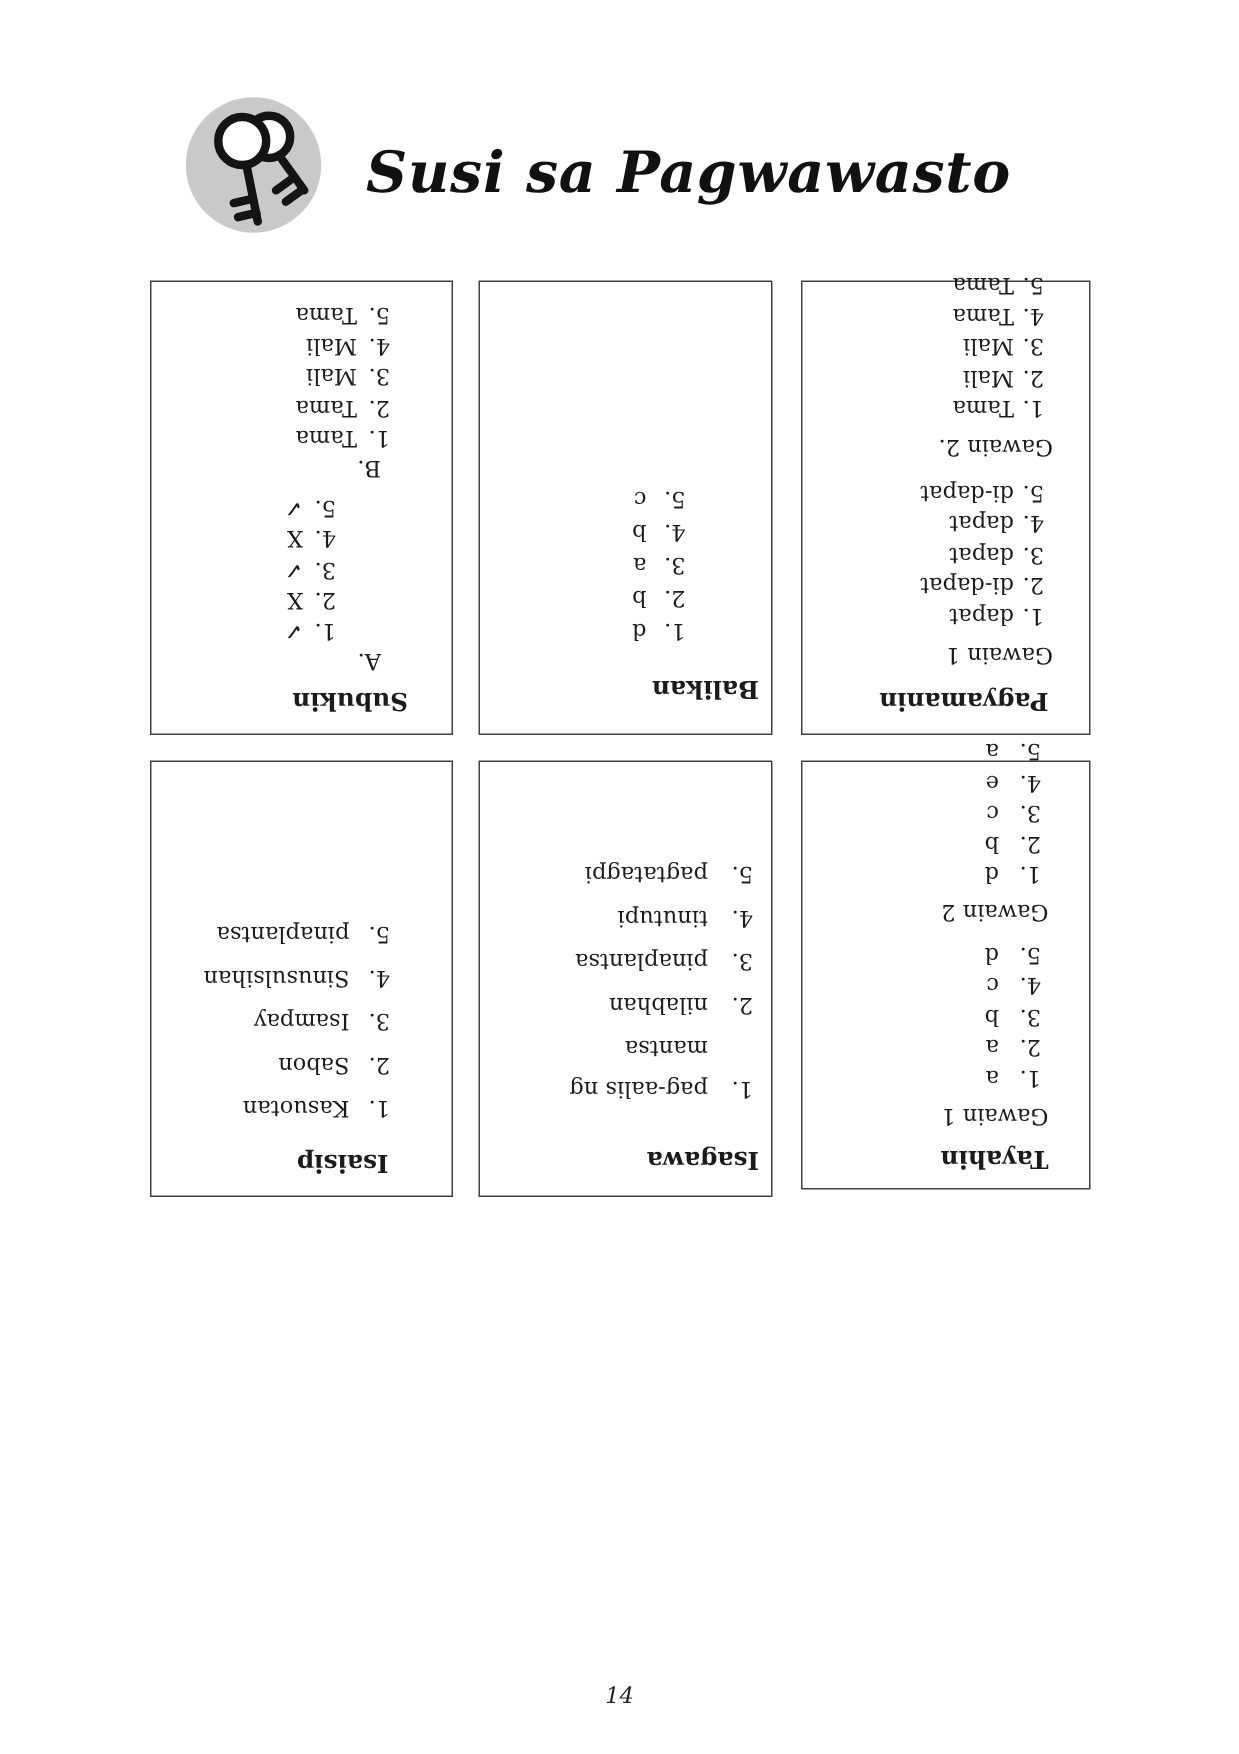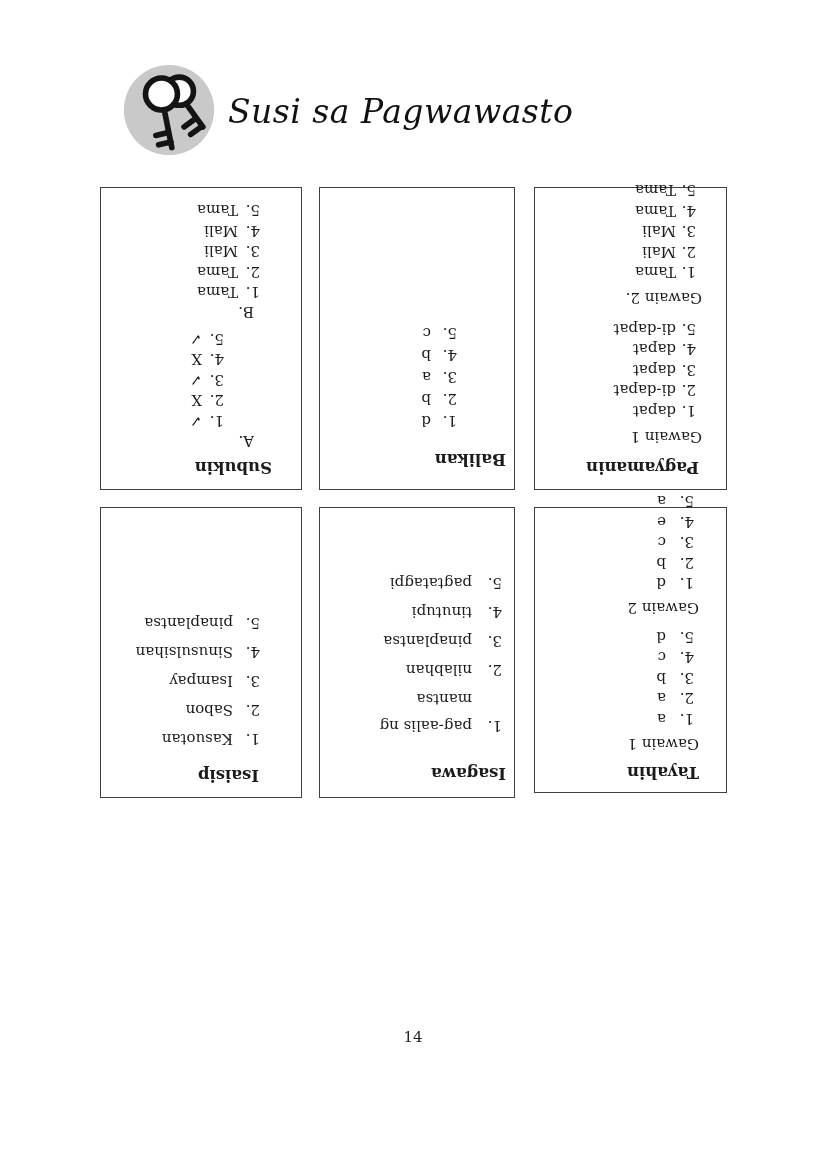--- a/index.html
+++ b/index.html
@@ -10,23 +10,23 @@
     font-family:"DejaVu Serif", serif;
     color:#1b1b1b;
     overflow:hidden;
   }
 
   
   .icon-circle{
     position:absolute;left:122px;top:63px;width:94px;height:94px;
   }
   .page-title{
-    position:absolute;left:228px;top:92px;margin:0;
+    position:absolute;left:244px;top:92px;margin:0;
     font-family:"DejaVu Serif", serif;
-    font-size:33px;font-weight:normal;font-style:italic;
+    font-size:38px;font-weight:bold;font-style:italic;
     color:#111;letter-spacing:0.5px;white-space:nowrap;
   }
 
   
   .box{
     position:absolute;
     border:1px solid #414141;
     background:#ffffff;
     box-sizing:border-box;
   }
@@ -92,23 +92,24 @@
 
   
   .box-tayahin .box-inner{padding-top:10px;}
   .box-tayahin .box-title{margin-left:27px;}
   .box-tayahin .sec-label{margin-left:27px;margin-top:9px;margin-bottom:5px;}
   .box-tayahin .item{margin-left:32px;line-height:20.5px;}
   .box-tayahin .num{width:28px;}
 
   
   .page-number{
-    position:absolute;left:0;top:1028px;width:100%;
+    position:absolute;left:0;top:1121px;width:100%;
     text-align:center;font-size:15px;color:#222;
     font-family:"DejaVu Serif", serif;
+    font-style:italic;
   }
   .watermark{
     position:absolute;left:0;top:1118px;width:100%;
     text-align:center;
     font-family:"Liberation Sans", sans-serif;
     font-size:21px;color:#d6d6d6;letter-spacing:1px;
   }
 </style>
 </head>
 <body>

